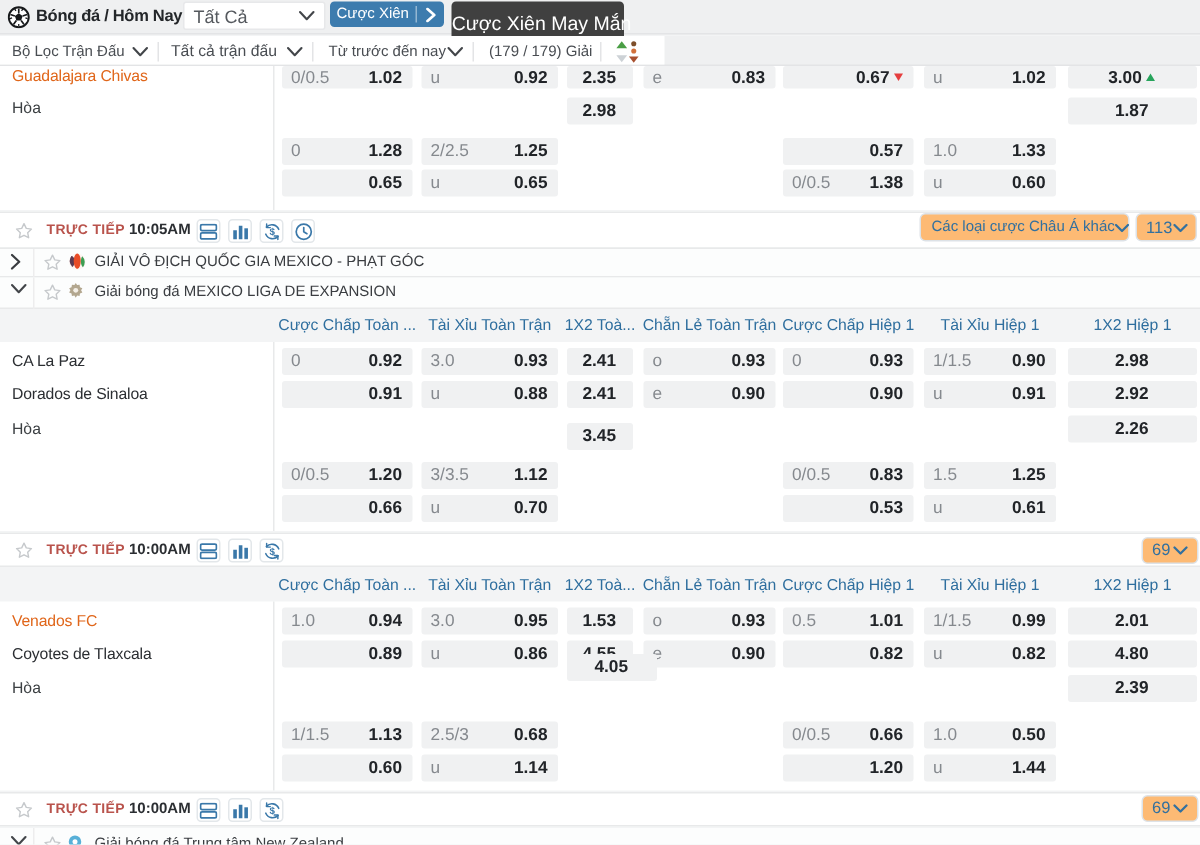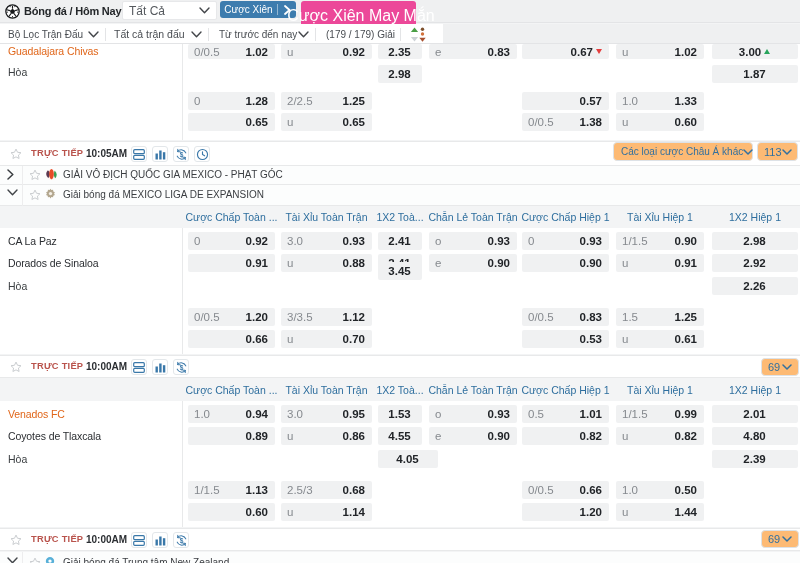--- a/index.html
+++ b/index.html
@@ -48,21 +48,21 @@
   </div>
 <div class="abs" style="left:220px;top:1px;width:76px;height:17px;background:#3d7cae;border-radius:3px;display:flex;align-items:center;color:#fff;font-size:10px;white-space:nowrap">
     <span style="flex:1;text-align:center">Cược Xiên</span>
     <span style="width:1px;height:11px;background:rgba(255,255,255,.45)"></span>
     <span style="width:18px;display:flex;justify-content:center">
       <svg width="7" height="10" viewBox="0 0 7 10">
         <polyline points="1,1 5.5,5 1,9" fill="none" stroke="#fff" stroke-width="1.8" stroke-linecap="round" stroke-linejoin="round"></polyline>
       </svg>
     </span>
   </div>
-<div class="abs" style="left:301px;top:1px;width:115px;height:29px;background:#ec4899;border-radius:3px;display:flex;align-items:center;justify-content:center;color:#fff;font-size:16px;white-space:nowrap"><svg width="10" height="12" viewBox="0 0 10 12" style="margin-right:5px">
+<div class="abs" style="left:301px;top:1px;width:115px;height:29px;background:#404040;border-radius:3px;display:flex;align-items:center;justify-content:center;color:#fff;font-size:13px;white-space:nowrap"><svg width="10" height="12" viewBox="0 0 10 12" style="margin-right:5px">
       <path d="M1.2 1.2h6.6L3.4 5.4h5.4L2.4 10.8l1.7-3.9H1.2z" fill="#fff" opacity="0.95"></path>
     </svg>Cược Xiên May Mắn</div>
 <div class="abs" style="left:0;top:24px;width:800px;height:20px;background:#eff0f1;border-bottom:1px solid #e3e4e6"></div>
 <div class="abs" style="left:0;top:24px;width:443px;height:19px;background:#fff"></div>
 <div class="abs" style="left:0px;top:24px;width:105px;height:20px;display:flex;align-items:center;justify-content:space-between;padding:0 6px 0 0">
     <span style="font-size:10px;color:#494d52;padding-left:8px;white-space:nowrap">Bộ Lọc Trận Đấu</span>
     <svg width="11" height="7" viewBox="0 0 11 7">
       <polyline points="1,1 5.5,5.8 10,1" fill="none" stroke="#43464a" stroke-width="1.4" stroke-linecap="round" stroke-linejoin="round"></polyline>
     </svg>
   </div>
@@ -308,21 +308,21 @@
     <span class="h"></span>
     <span class="o">0.90</span>
   </div>
 <div class="cl" style="left:616px;top:254px;width:88px;height:18px">
     <span class="h">u</span>
     <span class="o">0.91</span>
   </div>
 <div class="cl" style="left:712px;top:254px;width:86px;height:18px">
     <span class="o c">2.92</span>
   </div>
-<div class="cl" style="left:378px;top:262px;width:44px;height:18px">
+<div class="cl" style="left:378px;top:282px;width:44px;height:18px">
     <span class="o c">3.45</span>
   </div>
 <div class="cl" style="left:712px;top:277px;width:86px;height:18px">
     <span class="o c">2.26</span>
   </div>
 <div class="cl" style="left:188px;top:308px;width:87px;height:18px">
     <span class="h">0/0.5</span>
     <span class="o">1.20</span>
   </div>
 <div class="cl" style="left:281px;top:308px;width:91px;height:18px">
@@ -446,21 +446,21 @@
     <span class="h"></span>
     <span class="o">0.82</span>
   </div>
 <div class="cl" style="left:616px;top:427px;width:88px;height:18px">
     <span class="h">u</span>
     <span class="o">0.82</span>
   </div>
 <div class="cl" style="left:712px;top:427px;width:86px;height:18px">
     <span class="o c">4.80</span>
   </div>
-<div class="cl" style="left:378px;top:450px;width:60px;height:18px">
+<div class="cl" style="left:378px;top:436px;width:60px;height:18px">
     <span class="o c">4.05</span>
   </div>
 <div class="cl" style="left:712px;top:450px;width:86px;height:18px">
     <span class="o c">2.39</span>
   </div>
 <div class="cl" style="left:188px;top:481px;width:87px;height:18px">
     <span class="h">1/1.5</span>
     <span class="o">1.13</span>
   </div>
 <div class="cl" style="left:281px;top:481px;width:91px;height:18px">

